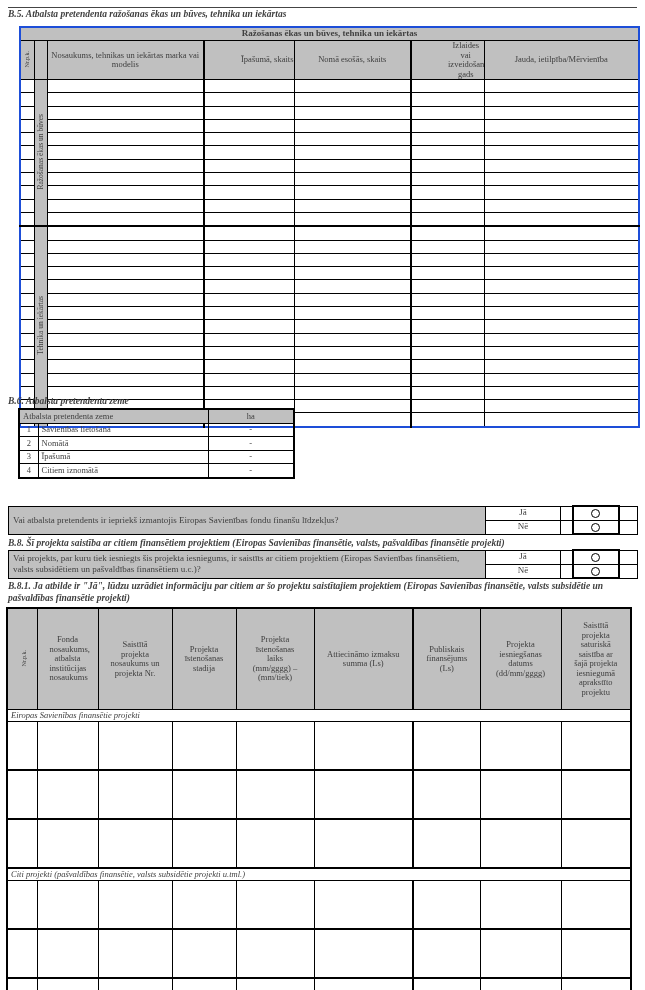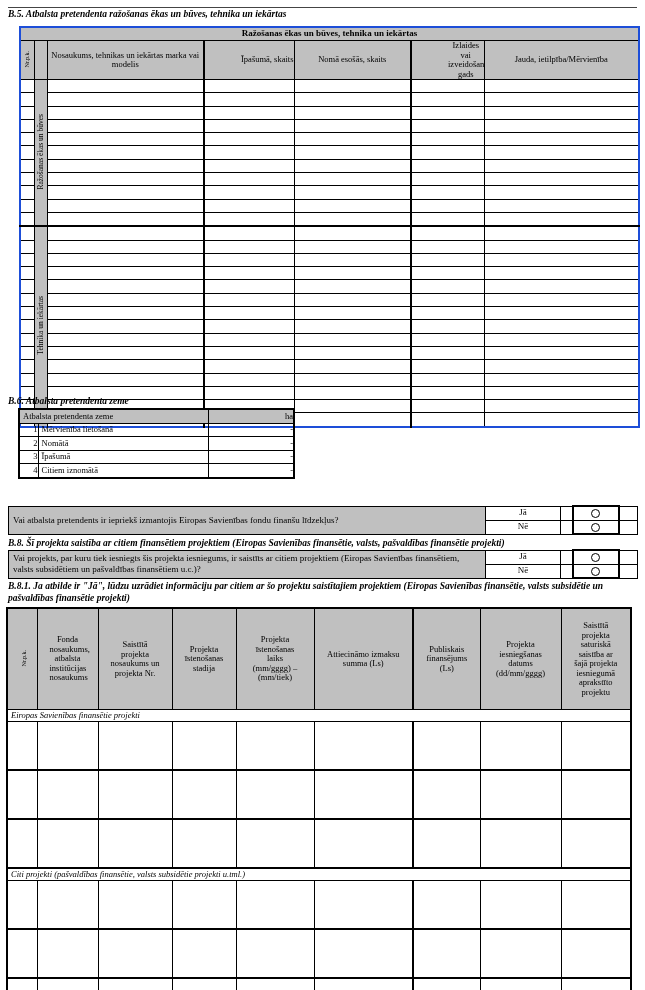--- a/index.html
+++ b/index.html
@@ -1,28 +1,28 @@
 <!DOCTYPE html>
 <html><head>
 <meta charset="utf-8">
 <style>
   html,body { margin:0; padding:0; background:#fff; }
   .page {
     position:relative; width:645px; height:990px; background:#ffffff;
-    font-family:"Liberation Serif", serif; color:#000000;
+    font-family:"Liberation Serif", serif; color:#404040;
     overflow:hidden;
   }
   .toprule { position:absolute; top:7px; left:8px; width:629px; border-top:1px solid #444; }
 
   .sec-title { position:absolute; left:8px; font-size:9.5px; font-weight:bold; font-style:italic; line-height:11px; }
 
   table { border-collapse:collapse; table-layout:fixed; }
   td { border:1px solid #000; padding:0; font-size:8.5px; line-height:9.5px; vertical-align:middle; overflow:hidden; }
   .gray { background:#c0c0c0; }
-  .center { text-align:right;margin-left:13px; }
+  .center { text-align:center;margin-left:13px; }
 
   
   .b5-table { position:absolute; top:26px; left:19px; width:619px; }
   .b5-table td { height:12.3px; }
   .b5-table tr.merged-hdr td { height:12px; font-weight:bold; text-align:center; font-size:9px; }
   .b5-table tr.col-hdr td { height:26px; text-align:center; }
   .b5-table td.thickL { border-left:2px solid #000;padding-left:36px; }
   .b5-table { border:2px solid #1d4ed8; }
   .b5-table tr.sec2-first td { border-top:2px solid #000; }
   .vert { writing-mode:vertical-rl; transform:rotate(180deg); display:inline-block; white-space:nowrap; font-size:7.5px; }
@@ -306,21 +306,21 @@
         <col style="width:170px">
         <col style="width:86px">
       </colgroup>
     <tbody>
         <tr>
       <td class="gray lbl" colspan="2">Atbalsta pretendenta zeme</td>
       <td class="gray center">ha</td>
     </tr>
     <tr>
       <td class="center">1</td>
-      <td class="lbl">Mērvienība lietošanā</td>
+      <td class="lbl">Savienības lietošanā</td>
       <td class="center">-</td>
     </tr>
     <tr>
       <td class="center">2</td>
       <td class="lbl">Nomātā</td>
       <td class="center">-</td>
     </tr>
     <tr>
       <td class="center">3</td>
       <td class="lbl">Īpašumā</td>

